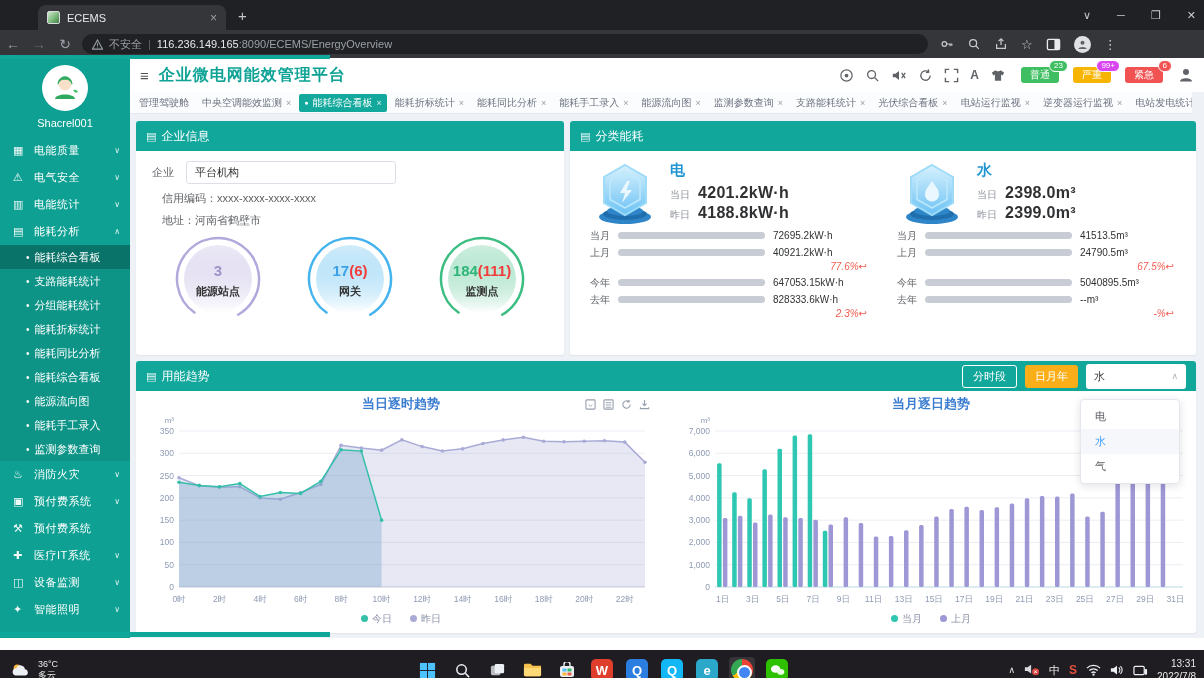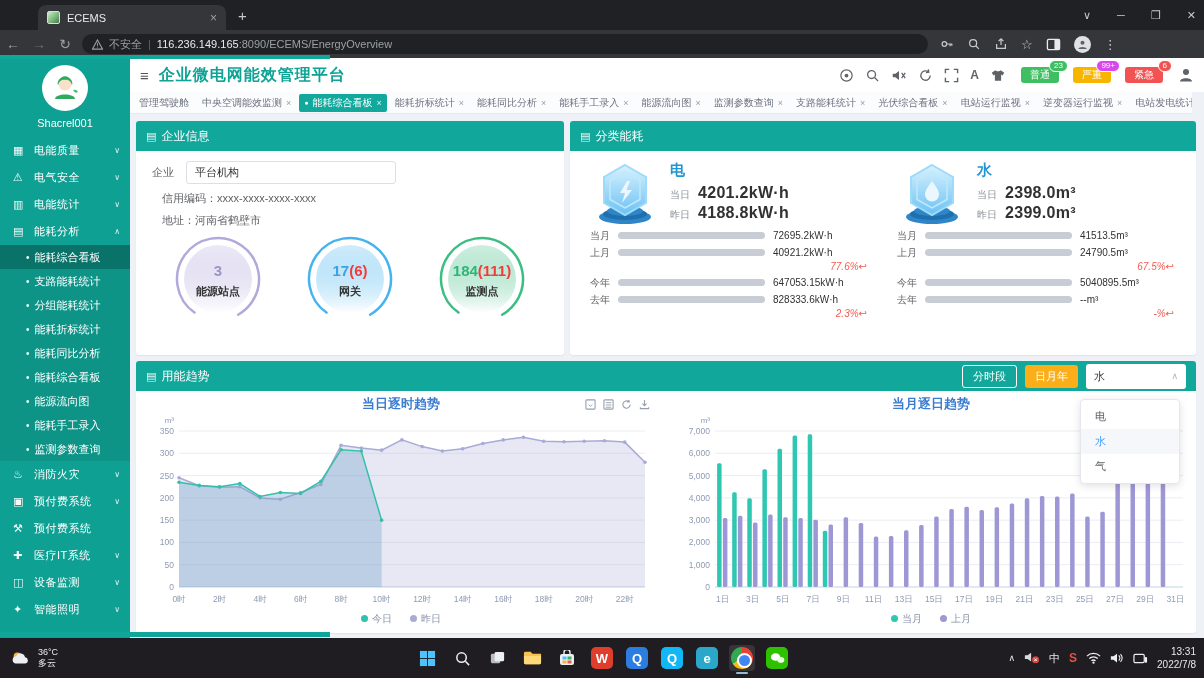--- a/index.html
+++ b/index.html
@@ -111,21 +111,21 @@
   .chart-title { text-align:center; color:#3a7cd0; font-size:13px; font-weight:bold; height:22px; line-height:22px; }
   .chart-toolbar { position:absolute; right:16px; top:6px; display:flex; gap:7px; }
   .chart svg.plot { width:100%; height:196px; display:block; }
   .legend { display:flex; justify-content:center; gap:18px; font-size:10px; color:#8a92a8; align-items:center; height:16px; }
   .legend .dot { width:7px; height:7px; border-radius:50%; display:inline-block; margin-right:4px; }
   #select-dropdown { position:absolute; right:16px; top:38px; width:100px; background:#fff; border:1px solid #e4e7ed; border-radius:4px; box-shadow:0 2px 8px rgba(0,0,0,0.12); z-index:9; padding:4px 0; }
   .dd-item { padding:5px 14px; font-size:11px; color:#606266; cursor:pointer; }
   .dd-item.selected { color:#409eff; background:#f5f7fa; }
 
   
-  #taskbar { position:absolute; left:0; right:0; bottom:0; height:40px; background:#201d22; color:#fff; }
+  #taskbar { position:absolute; left:0; right:0; bottom:0; height:28px; background:#201d22; color:#fff; }
   #tb-weather { position:absolute; left:10px; top:0; height:40px; display:flex; align-items:center; gap:6px; }
   #tb-weather .w-tx { font-size:9px; line-height:1.25; color:#e8e8e8; }
   #tb-center { position:absolute; left:0; right:0; top:0; height:40px; display:flex; align-items:center; justify-content:center; gap:9px; }
   .tb-ic { width:26px; height:26px; border-radius:4px; display:flex; align-items:center; justify-content:center; position:relative; }
   .tb-ic.active-app { background:rgba(255,255,255,0.10); }
   .tb-ic.active-app::after { content:""; position:absolute; bottom:-3px; left:7px; width:12px; height:2px; border-radius:2px; background:#9ab8d8; }
   .app-bubble { width:22px; height:22px; border-radius:5px; display:flex; align-items:center; justify-content:center; color:#fff; font-weight:bold; font-size:13px; }
   .chrome-ic { width:22px; height:22px; border-radius:50%; background:conic-gradient(#ea4335 0 33%, #fbbc05 33% 66%, #34a853 66% 100%); position:relative; }
   .chrome-ic::after { content:""; position:absolute; left:5.5px; top:5.5px; width:11px; height:11px; border-radius:50%; background:#4285f4; border:2px solid #fff; }
   #tb-tray { position:absolute; right:8px; top:0; height:40px; display:flex; align-items:center; gap:9px; font-size:11px; color:#e8e8e8; }

